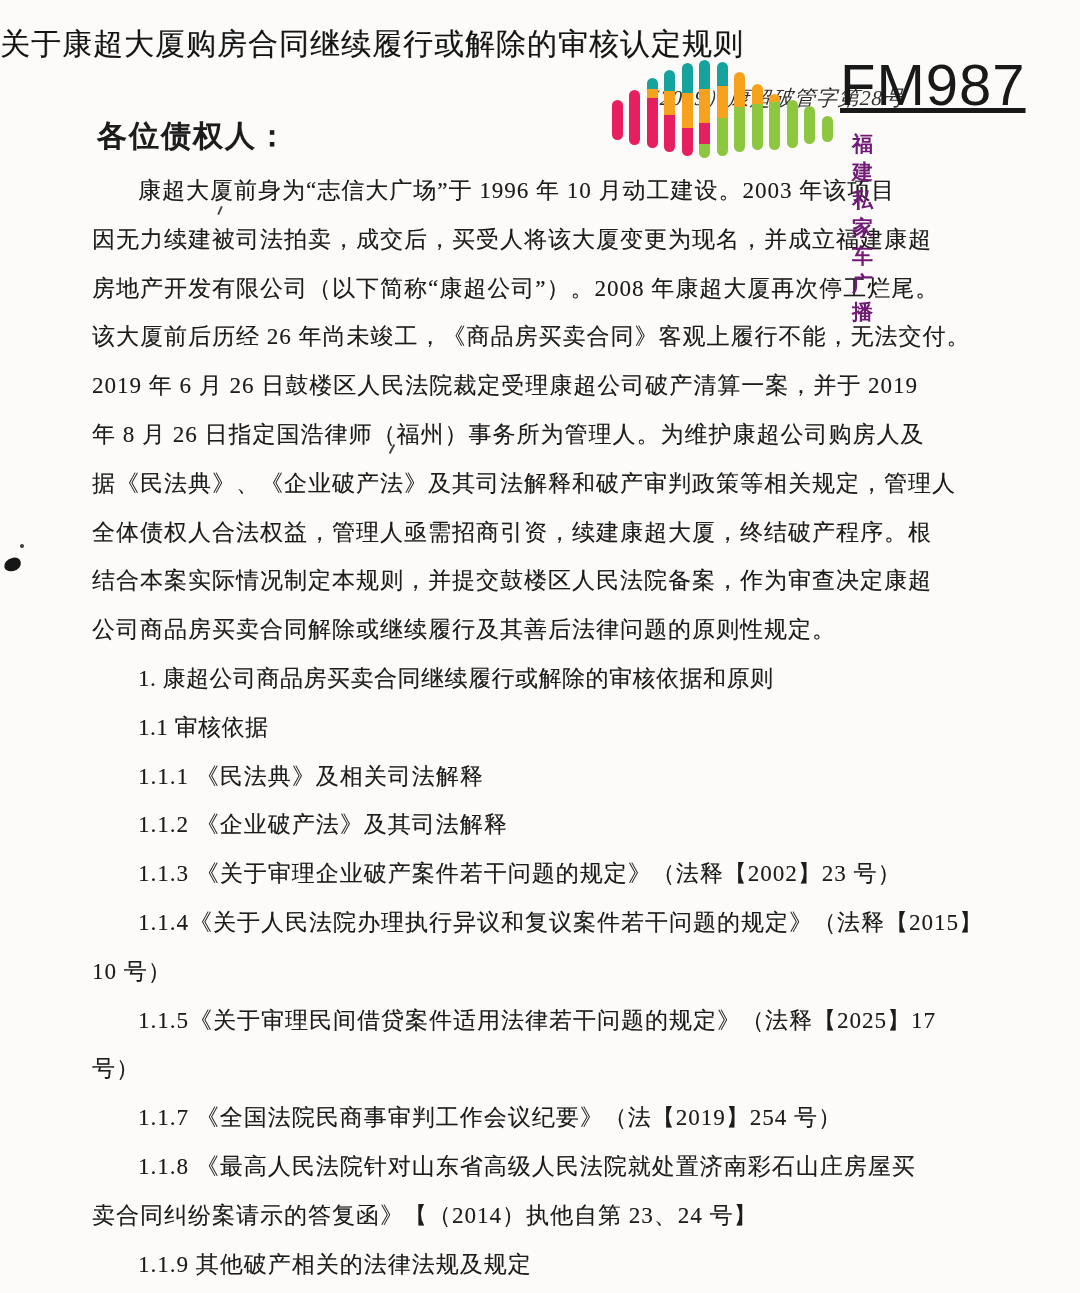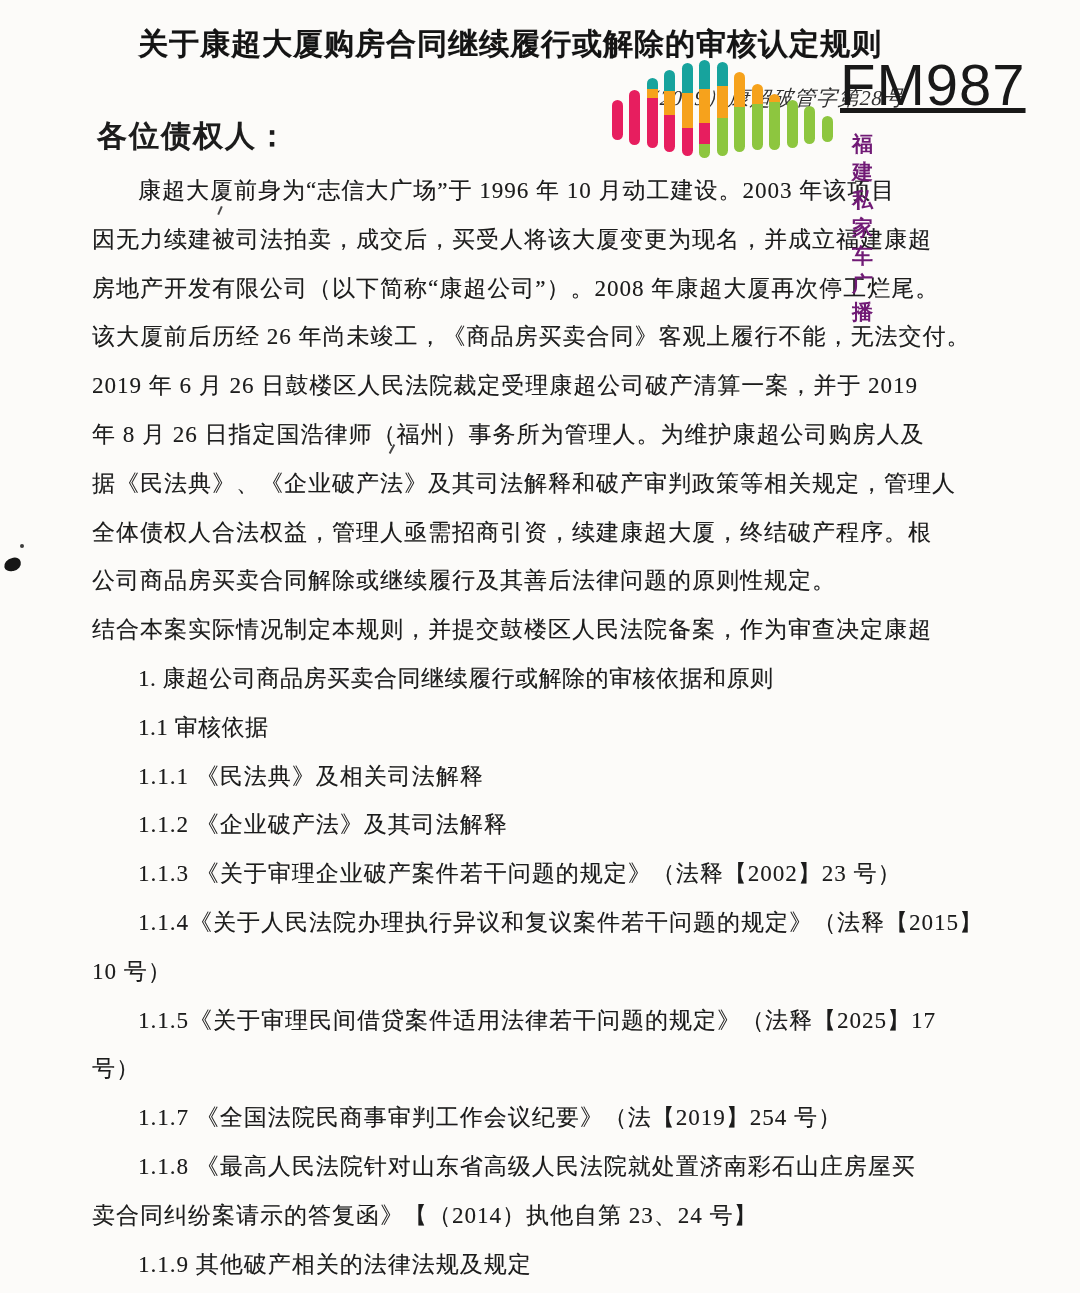--- a/index.html
+++ b/index.html
@@ -7,22 +7,22 @@
     position:relative;
     width:1080px; height:1293px;
     background:#fcfbf9;
     overflow:hidden;
     font-family:"Liberation Serif", serif;
     color:#1c1c1c;
   }
   
   .title {
     position:absolute; top:24px; left:0; width:1020px;
-    text-align:center;
-    font-size:30px; font-weight:700; letter-spacing:1px;
+    text-align:left;
+    font-size:30px; font-weight:400; letter-spacing:1px;
     color:#141414;
     text-shadow:0.4px 0.4px 0.6px rgba(30,30,30,.35);
   }
   
   .doc-number {
     position:absolute; top:84px; right:175px;
     font-size:21px; letter-spacing:1px; color:#2e2e2e;
     z-index:1; font-style:italic; transform:skewX(-4deg);
   }
   
@@ -103,22 +103,22 @@
 
   <div class="body-text">
     <p class="indent">康超大厦前身为“志信大广场”于 1996 年 10 月动工建设。2003 年该项目</p>
     <p>因无力续建被司法拍卖，成交后，买受人将该大厦变更为现名，并成立福建康超</p>
     <p>房地产开发有限公司（以下简称“康超公司”）。2008 年康超大厦再次停工烂尾。</p>
     <p>该大厦前后历经 26 年尚未竣工，《商品房买卖合同》客观上履行不能，无法交付。</p>
     <p>2019 年 6 月 26 日鼓楼区人民法院裁定受理康超公司破产清算一案，并于 2019</p>
     <p>年 8 月 26 日指定国浩律师（福州）事务所为管理人。为维护康超公司购房人及</p>
     <p>据《民法典》、《企业破产法》及其司法解释和破产审判政策等相关规定，管理人</p>
     <p>全体债权人合法权益，管理人亟需招商引资，续建康超大厦，终结破产程序。根</p>
+    <p>结合本案实际情况制定本规则，并提交鼓楼区人民法院备案，作为审查决定康超</p>
     <p>公司商品房买卖合同解除或继续履行及其善后法律问题的原则性规定。</p>
-    <p>结合本案实际情况制定本规则，并提交鼓楼区人民法院备案，作为审查决定康超</p>
     <p class="indent bold">1. 康超公司商品房买卖合同继续履行或解除的审核依据和原则</p>
     <p class="indent bold">1.1 审核依据</p>
     <p class="indent">1.1.1 《民法典》及相关司法解释</p>
     <p class="indent">1.1.2 《企业破产法》及其司法解释</p>
     <p class="indent">1.1.3 《关于审理企业破产案件若干问题的规定》（法释【2002】23 号）</p>
     <p class="indent">1.1.4《关于人民法院办理执行异议和复议案件若干问题的规定》（法释【2015】</p>
     <p>10 号）</p>
     <p class="indent">1.1.5《关于审理民间借贷案件适用法律若干问题的规定》（法释【2025】17</p>
     <p>号）</p>
     <p class="indent">1.1.7 《全国法院民商事审判工作会议纪要》（法【2019】254 号）</p>

